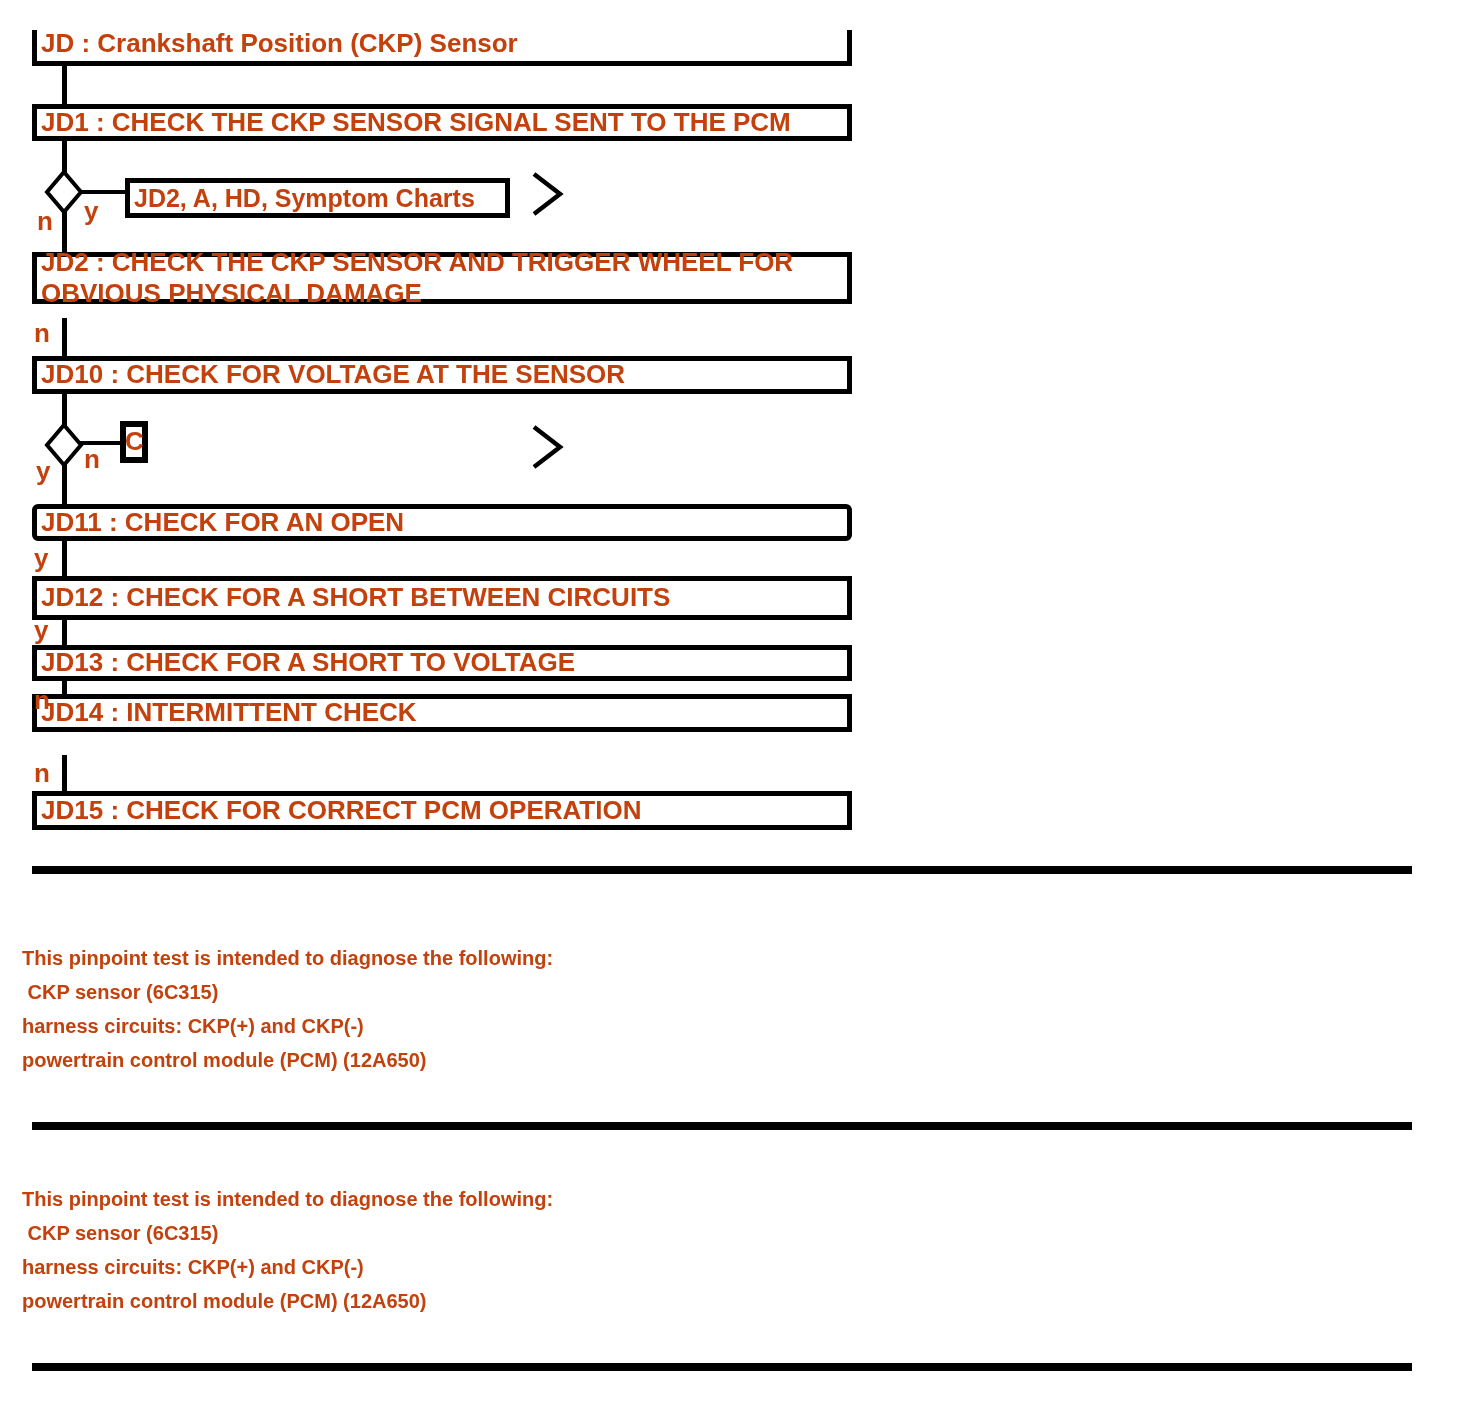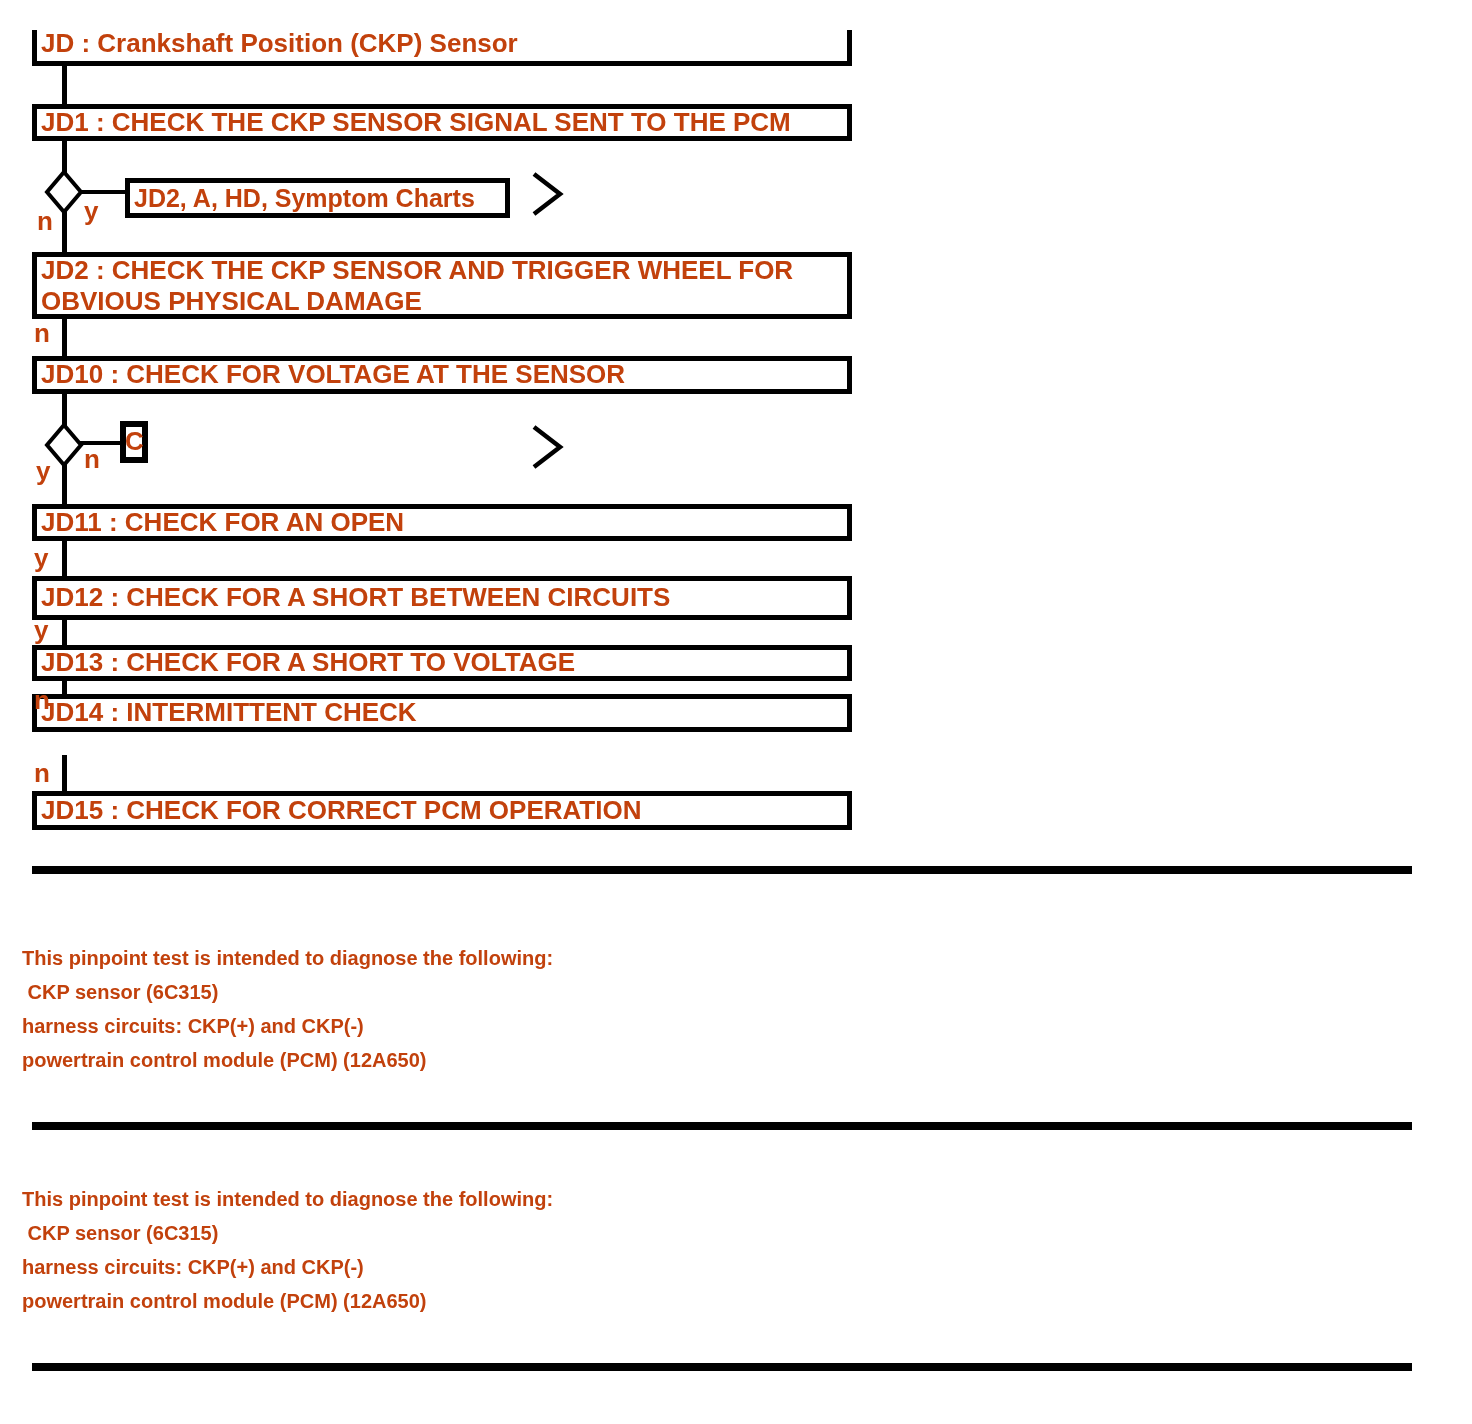--- a/index.html
+++ b/index.html
@@ -79,30 +79,30 @@
   <div class="hline" style="left:80px; top:441px; width:42px;"></div>
 
   <div class="headerbox" style="left:32px; top:30px; width:820px; height:36px;">
     <span>JD : Crankshaft Position (CKP) Sensor</span>
   </div>
 
   <div class="box" style="left:32px; top:104px; width:820px; height:37px;">
     <span>JD1 : CHECK THE CKP SENSOR SIGNAL SENT TO THE PCM</span>
   </div>
 
-  <div class="box multiline" style="left:32px; top:252px; width:820px; height:67px;">
+  <div class="box multiline" style="left:32px; top:252px; width:820px; height:52px;">
     <div>JD2 : CHECK THE CKP SENSOR AND TRIGGER WHEEL FOR</div>
     <div>OBVIOUS PHYSICAL DAMAGE</div>
   </div>
 
   <div class="box" style="left:32px; top:356px; width:820px; height:38px;">
     <span>JD10 : CHECK FOR VOLTAGE AT THE SENSOR</span>
   </div>
 
-  <div class="box" style="left:32px; top:504px; width:820px; height:37px;">
+  <div class="box" style="left:32px; top:504px; width:820px; height:37px;border-radius:6px;">
     <span>JD11 : CHECK FOR AN OPEN</span>
   </div>
 
   <div class="box" style="left:32px; top:576px; width:820px; height:44px;">
     <span>JD12 : CHECK FOR A SHORT BETWEEN CIRCUITS</span>
   </div>
 
   <div class="box" style="left:32px; top:645px; width:820px; height:36px;">
     <span>JD13 : CHECK FOR A SHORT TO VOLTAGE</span>
   </div>

